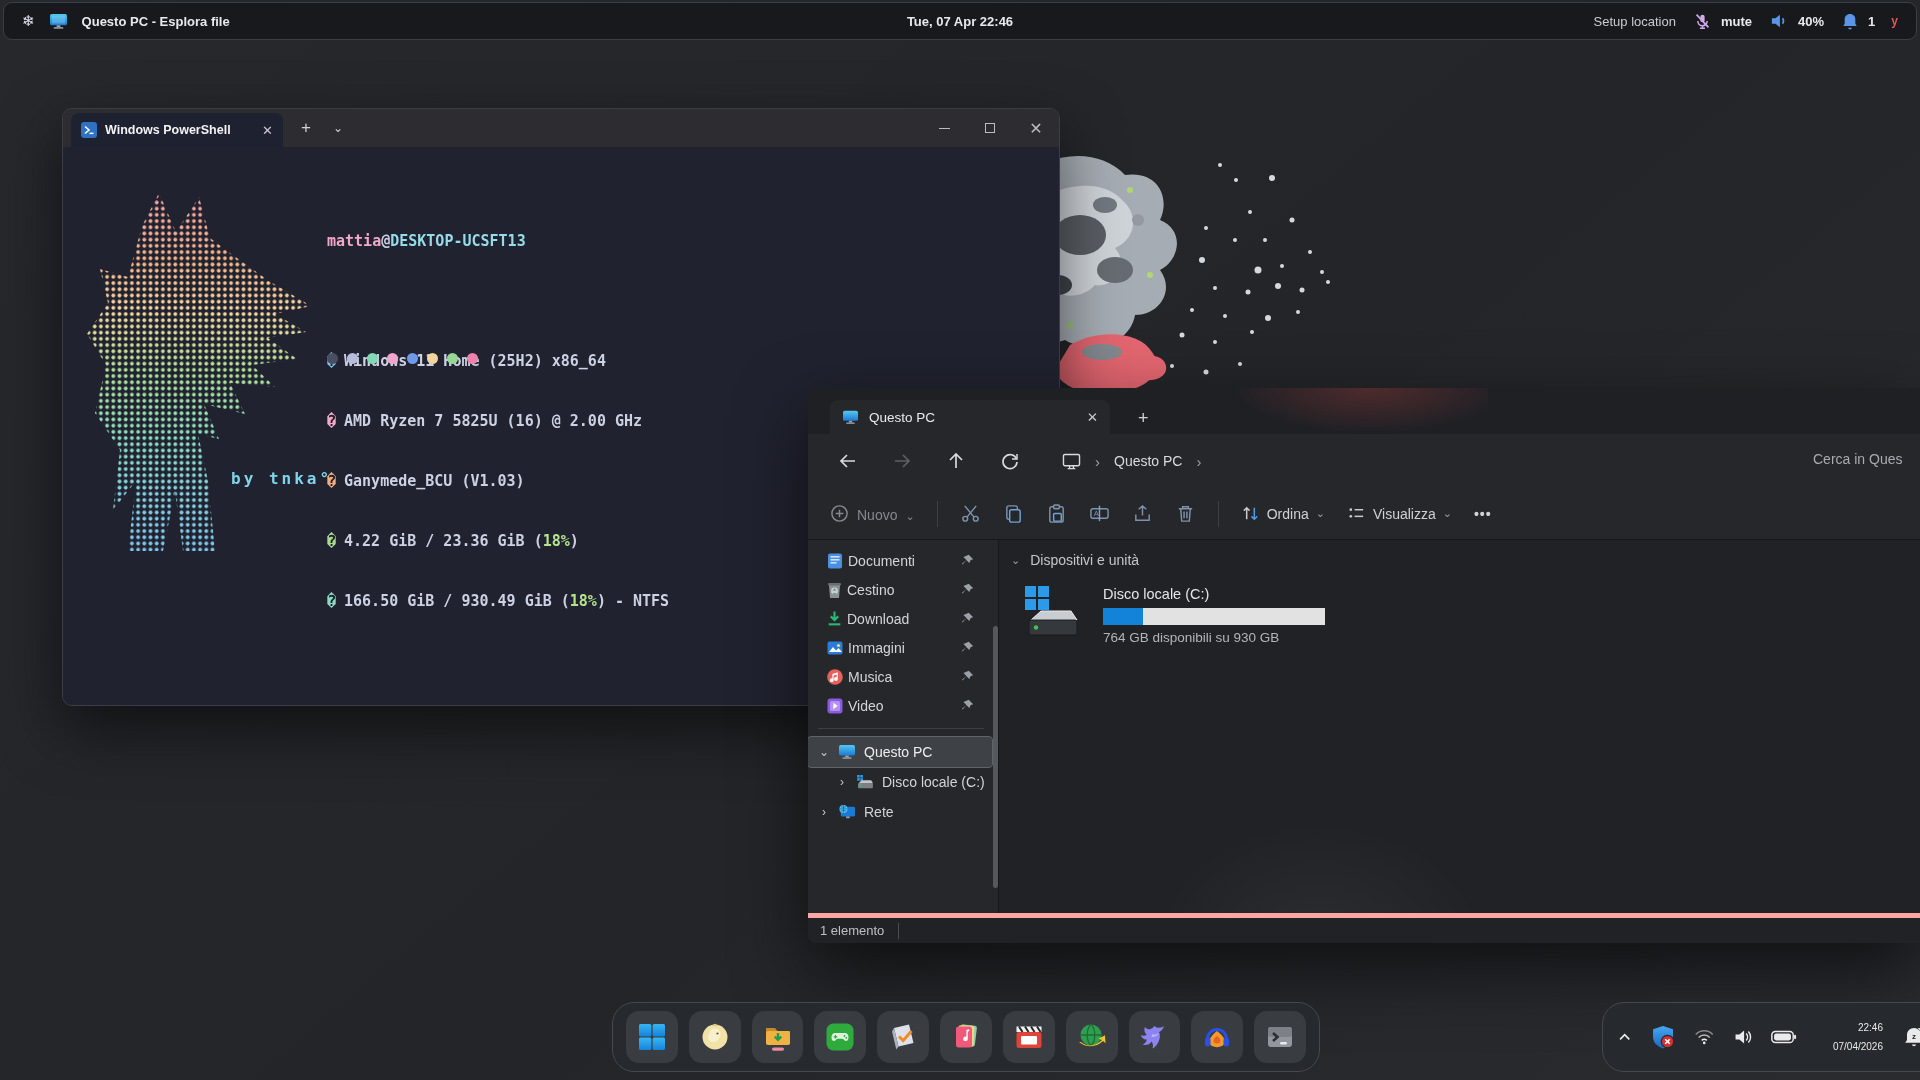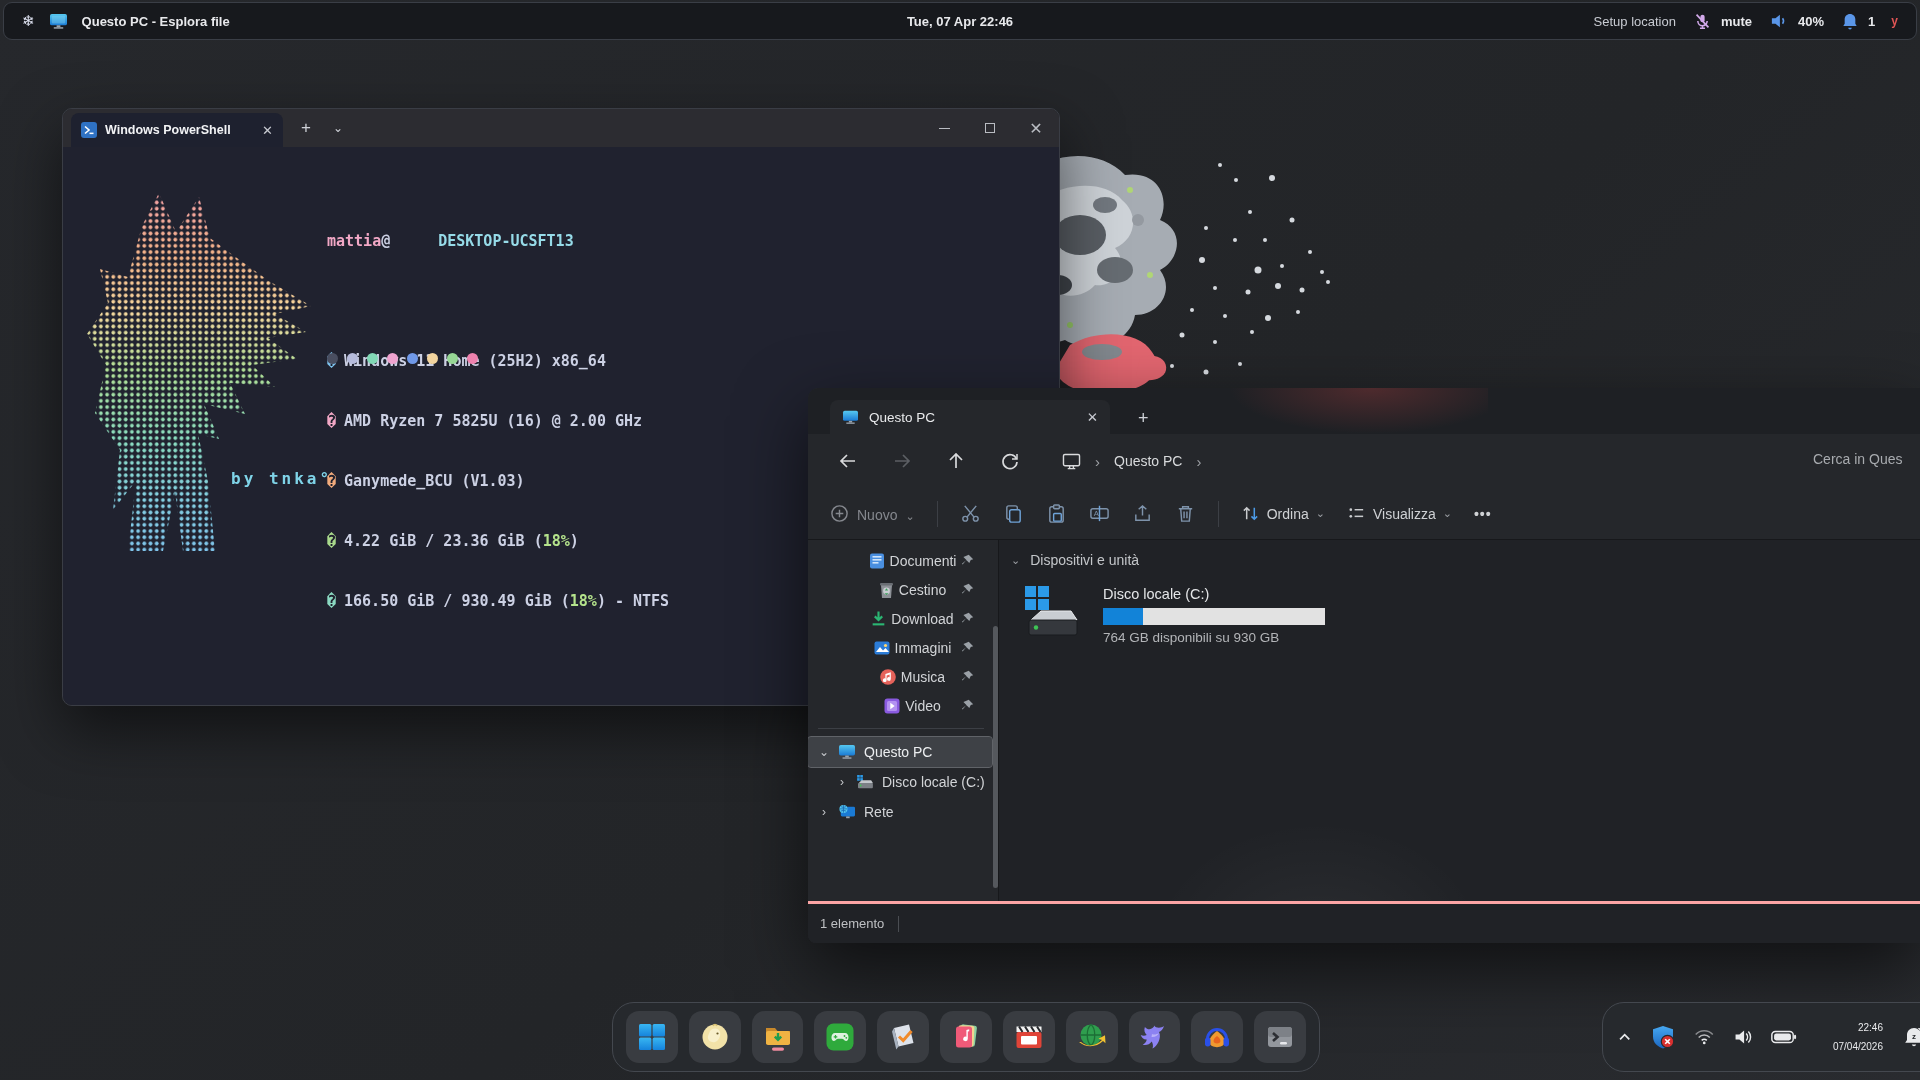--- a/index.html
+++ b/index.html
@@ -63,39 +63,39 @@
   .crumb{display:flex;align-items:center;gap:14px;margin-left:8px;color:#d8dadc;}
   .chev{color:#9da0a5;font-size:15px;}
   .exp-search{position:absolute;left:1005px;top:17px;color:#a8abaf;white-space:nowrap;}
   .exp-toolbar{height:52px;display:flex;align-items:center;gap:22px;padding-left:22px;
                border-bottom:1px solid #17181b;}
   .tb-dim{color:#85888e;display:flex;align-items:flex-end;gap:8px;}
   .tdiv{width:1px;height:26px;background:#3c3f45;}
   .tbtn{display:flex;align-items:center;gap:7px;color:#cfd1d4;}
   .exp-main{position:absolute;top:152px;bottom:30px;left:0;right:0;display:flex;}
   .exp-side{width:190px;padding-top:6px;position:relative;}
-  .srow{height:29px;display:flex;align-items:center;gap:4px;padding-left:18px;position:relative;justify-content:center;}
+  .srow{height:29px;display:flex;align-items:center;gap:4px;padding-left:18px;position:relative;}
   .srow .pin{position:absolute;right:24px;}
   .sdiv{height:1px;background:#3c3f45;margin:8px 14px 8px 10px;}
   .trow{height:30px;display:flex;align-items:center;gap:8px;padding-left:10px;}
   .trow.sel{background:#3e4146;outline:1px solid #606368;border-radius:3px;margin-right:6px;}
   .tchev{width:12px;color:#c6c8cc;font-size:12px;text-align:center;}
   .sscroll{position:absolute;right:0;top:86px;width:5px;height:262px;background:#55585d;border-radius:3px;}
   .exp-content{flex:1;background:#202226;position:relative;border-left:1px solid #17181b;}
   .sec-head{position:absolute;left:12px;top:12px;display:flex;align-items:center;gap:10px;color:#c3c6c9;}
   .disk-item{position:absolute;left:24px;top:44px;display:flex;gap:22px;}
   .disk-meta{padding-top:2px;}
   .disk-name{color:#e4e6e8;font-size:14.5px;}
   .disk-bar{width:222px;height:17px;background:#e2e2e2;margin-top:6px;}
   .disk-fill{height:100%;}
   .disk-cap{color:#b3b5b8;font-size:13.5px;margin-top:5px;}
   .exp-glow{position:absolute;left:150px;top:280px;width:340px;height:260px;border-radius:50%;
             background:radial-gradient(ellipse,rgba(255,255,255,.05),rgba(255,255,255,0) 70%);}
-  .exp-status{position:absolute;bottom:0;left:0;right:0;height:42px;background:#202226;
-              border-top:3px solid #fca5a5;display:flex;align-items:center;gap:14px;
+  .exp-status{position:absolute;bottom:0;left:0;right:0;height:30px;background:#202226;
+              border-top:5px solid #fca5a5;display:flex;align-items:center;gap:14px;
               padding-left:12px;font-size:13px;color:#bec0c3;}
   .st-sep{width:1px;height:16px;background:#4a4d52;}
 
   
   .dock{position:absolute;left:612px;top:1002px;width:708px;height:70px;z-index:40;
         background:#26292d;border:1px solid #44484f;border-radius:22px;
         display:flex;align-items:center;gap:11px;padding:0 13px;}
   .tile{width:52px;height:52px;border-radius:13px;background:#393c41;
         display:flex;align-items:center;justify-content:center;}
   .tray{position:absolute;left:1602px;top:1002px;width:340px;height:70px;z-index:40;
@@ -262,21 +262,21 @@
           </linearGradient>
           <mask id="dotmask">
               <rect width="250" height="364" fill="url(#dots)"></rect>
             </mask>
         </defs>
         <path mask="url(#dotmask)" fill="url(#rain)" d="M86 6 L103 45 L126 10 L137 51 L157 66 L196 94 L238 119 L202 127 L233 145 L195 151 L224 172 L179 178 L202 200 L157 196 L172 227 L131 217 L146 252 L125 247 L135 294 L142 364 L110 364 L102 305 L90 364 L55 364 L63 294 L40 323 L47 263 L22 226 L33 178 L14 147 L35 116 L27 82 L55 90 L69 39 Z"></path>
       </svg>
       <span class="art-credit">by tnka°</span>
 
       <div class="fetch">
-        <div class="fline"><span style="color:#f2a8c6;">mattia</span><span>@</span><span style="color:#96dbe8;padding-left:48px;">DESKTOP-UCSFT13</span></div>
+        <div class="fline"><span style="color:#f2a8c6;">mattia</span><span>@</span><span style="color:#96dbe8;">DESKTOP-UCSFT13</span></div>
         <div class="fline"></div>
         <div class="fline"><span class="ficon" style="color: rgb(126, 195, 238);">�</span><span>Windows 11 Home (25H2) x86_64</span><span class="hl" style="color: rgb(181, 228, 140);"></span><span></span></div>
         <div class="fline"><span class="ficon" style="color: rgb(242, 168, 198);">�</span><span>AMD Ryzen 7 5825U (16) @ 2.00 GHz</span><span class="hl" style="color: rgb(181, 228, 140);"></span><span></span></div>
         <div class="fline"><span class="ficon" style="color: rgb(242, 171, 124);">�</span><span>Ganymede_BCU (V1.03)</span><span class="hl" style="color: rgb(181, 228, 140);"></span><span></span></div>
         <div class="fline"><span class="ficon" style="color: rgb(169, 218, 140);">�</span><span>4.22 GiB / 23.36 GiB (</span><span class="hl" style="color: rgb(181, 228, 140);">18%</span><span>)</span></div>
         <div class="fline"><span class="ficon" style="color: rgb(139, 217, 194);">�</span><span>166.50 GiB / 930.49 GiB (</span><span class="hl" style="color: rgb(181, 228, 140);">18%</span><span>) - NTFS</span></div>
       </div>
 
       <div class="pal">
           <span class="pdot" style="background: rgb(73, 78, 96);"></span>

